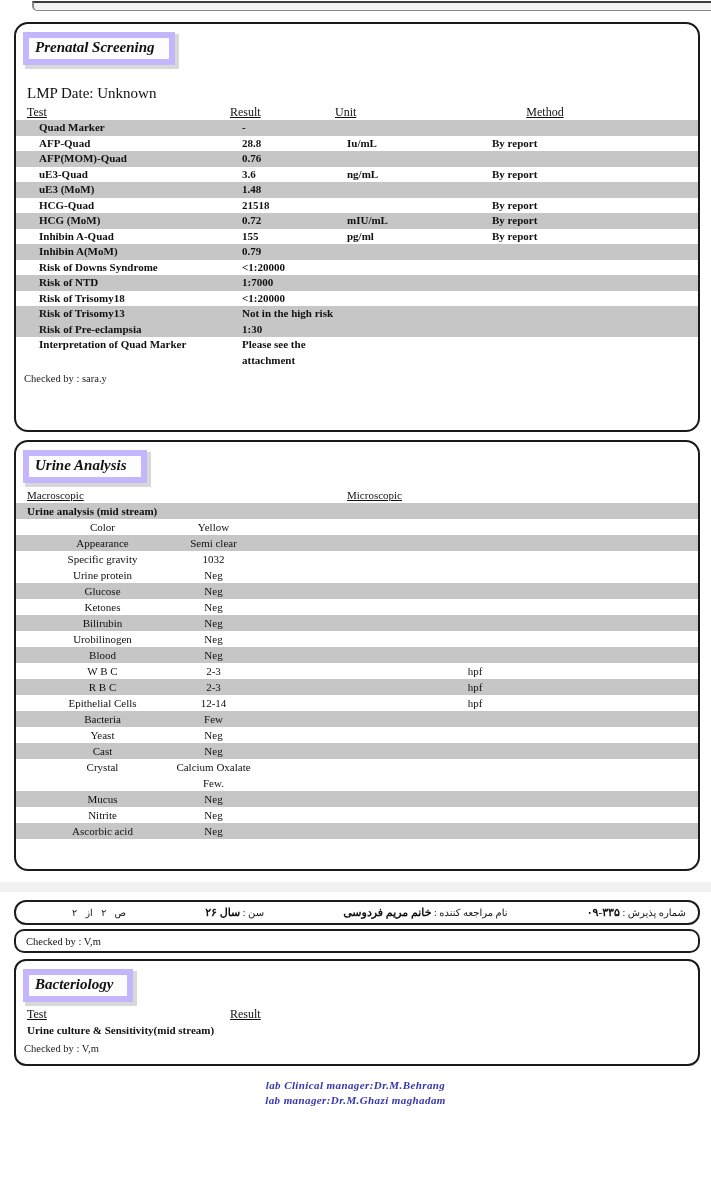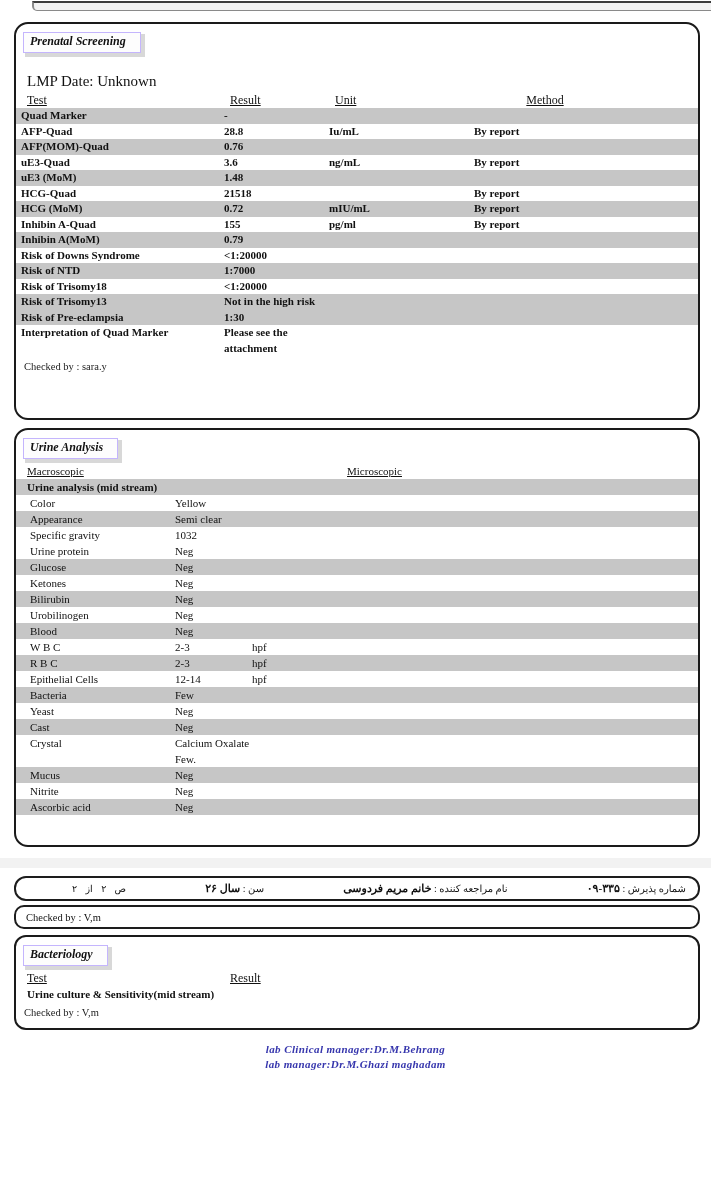--- a/index.html
+++ b/index.html
@@ -15,44 +15,44 @@
   }
   .box{
     margin-left:14px;margin-right:11px;border:2px solid #1a1a1a;border-radius:14px;
     background:#fff;overflow:hidden;
   }
   .box.prenatal{margin-top:22px;padding-bottom:46px;}
   .box.urine{margin-top:8px;padding-bottom:30px;}
   .box.bacteriology{margin-top:6px;border-radius:12px;padding-bottom:10px;}
   .section-title{
     display:inline-block;margin:8px 0 2px 7px;padding:1px 14px 3px 6px;
-    font-size:12px;font-weight:bold;font-style:italic;
-    background:#fdfdfd;border:1px solid #c4b5fd;box-shadow:3px 3px 0 1px #d8d8d8;
+    font-size:15px;font-weight:bold;font-style:italic;
+    background:#fdfdfd;border:6px solid #c4b5fd;box-shadow:3px 3px 0 1px #d8d8d8;
   }
   .lmp{margin:18px 0 1px 11px;font-size:15px;}
   .col-headers{display:flex;font-size:12px;margin-top:2px;line-height:16px;}
   .col-headers span{text-decoration:underline;}
   .ph1{width:203px;padding-left:11px;}
   .ph2{width:105px;}
   .ph3{width:57px;}
   .ph4{flex:1;text-align:center;}
   .p-row{display:flex;min-height:15.5px;line-height:15.5px;font-size:11px;font-weight:bold;}
   .p-row.shaded{background:#c6c6c6;}
-  .pc1{width:203px;padding-left:5px;}
+  .pc1{width:203px;padding-left:23px;}
   .pc2{width:105px;}
   .pc3{width:145px;}
   .pc4{flex:1;}
   .checked{margin:5px 0 0 8px;font-size:10.5px;color:#222;}
   
   .u-headers{display:flex;font-size:11px;margin-top:2px;line-height:16px;}
   .u-headers span{text-decoration:underline;}
   .uh1{width:320px;padding-left:11px;}
   .group-row{font-size:11px;font-weight:bold;padding-left:11px;line-height:16px;min-height:16px;}
   .group-row.shaded{background:#c6c6c6;}
-  .u-row{display:flex;min-height:16px;line-height:16px;font-size:11px;}
+  .u-row{display:flex;min-height:16px;line-height:16px;font-size:11px;text-align:center;}
   .u-row.shaded{background:#c6c6c6;}
   .uc1{width:145px;padding-left:14px;}
   .uc2{width:77px;}
   .uc3{flex:1;}
   
   .sep-strip{margin-top:11px;height:10px;background:#f2f2f2;}
   
   .pbar{
     margin:8px 11px 0 14px;height:25px;border:2px solid #1d1d1d;border-radius:12px;
     display:flex;align-items:center;justify-content:space-between;

